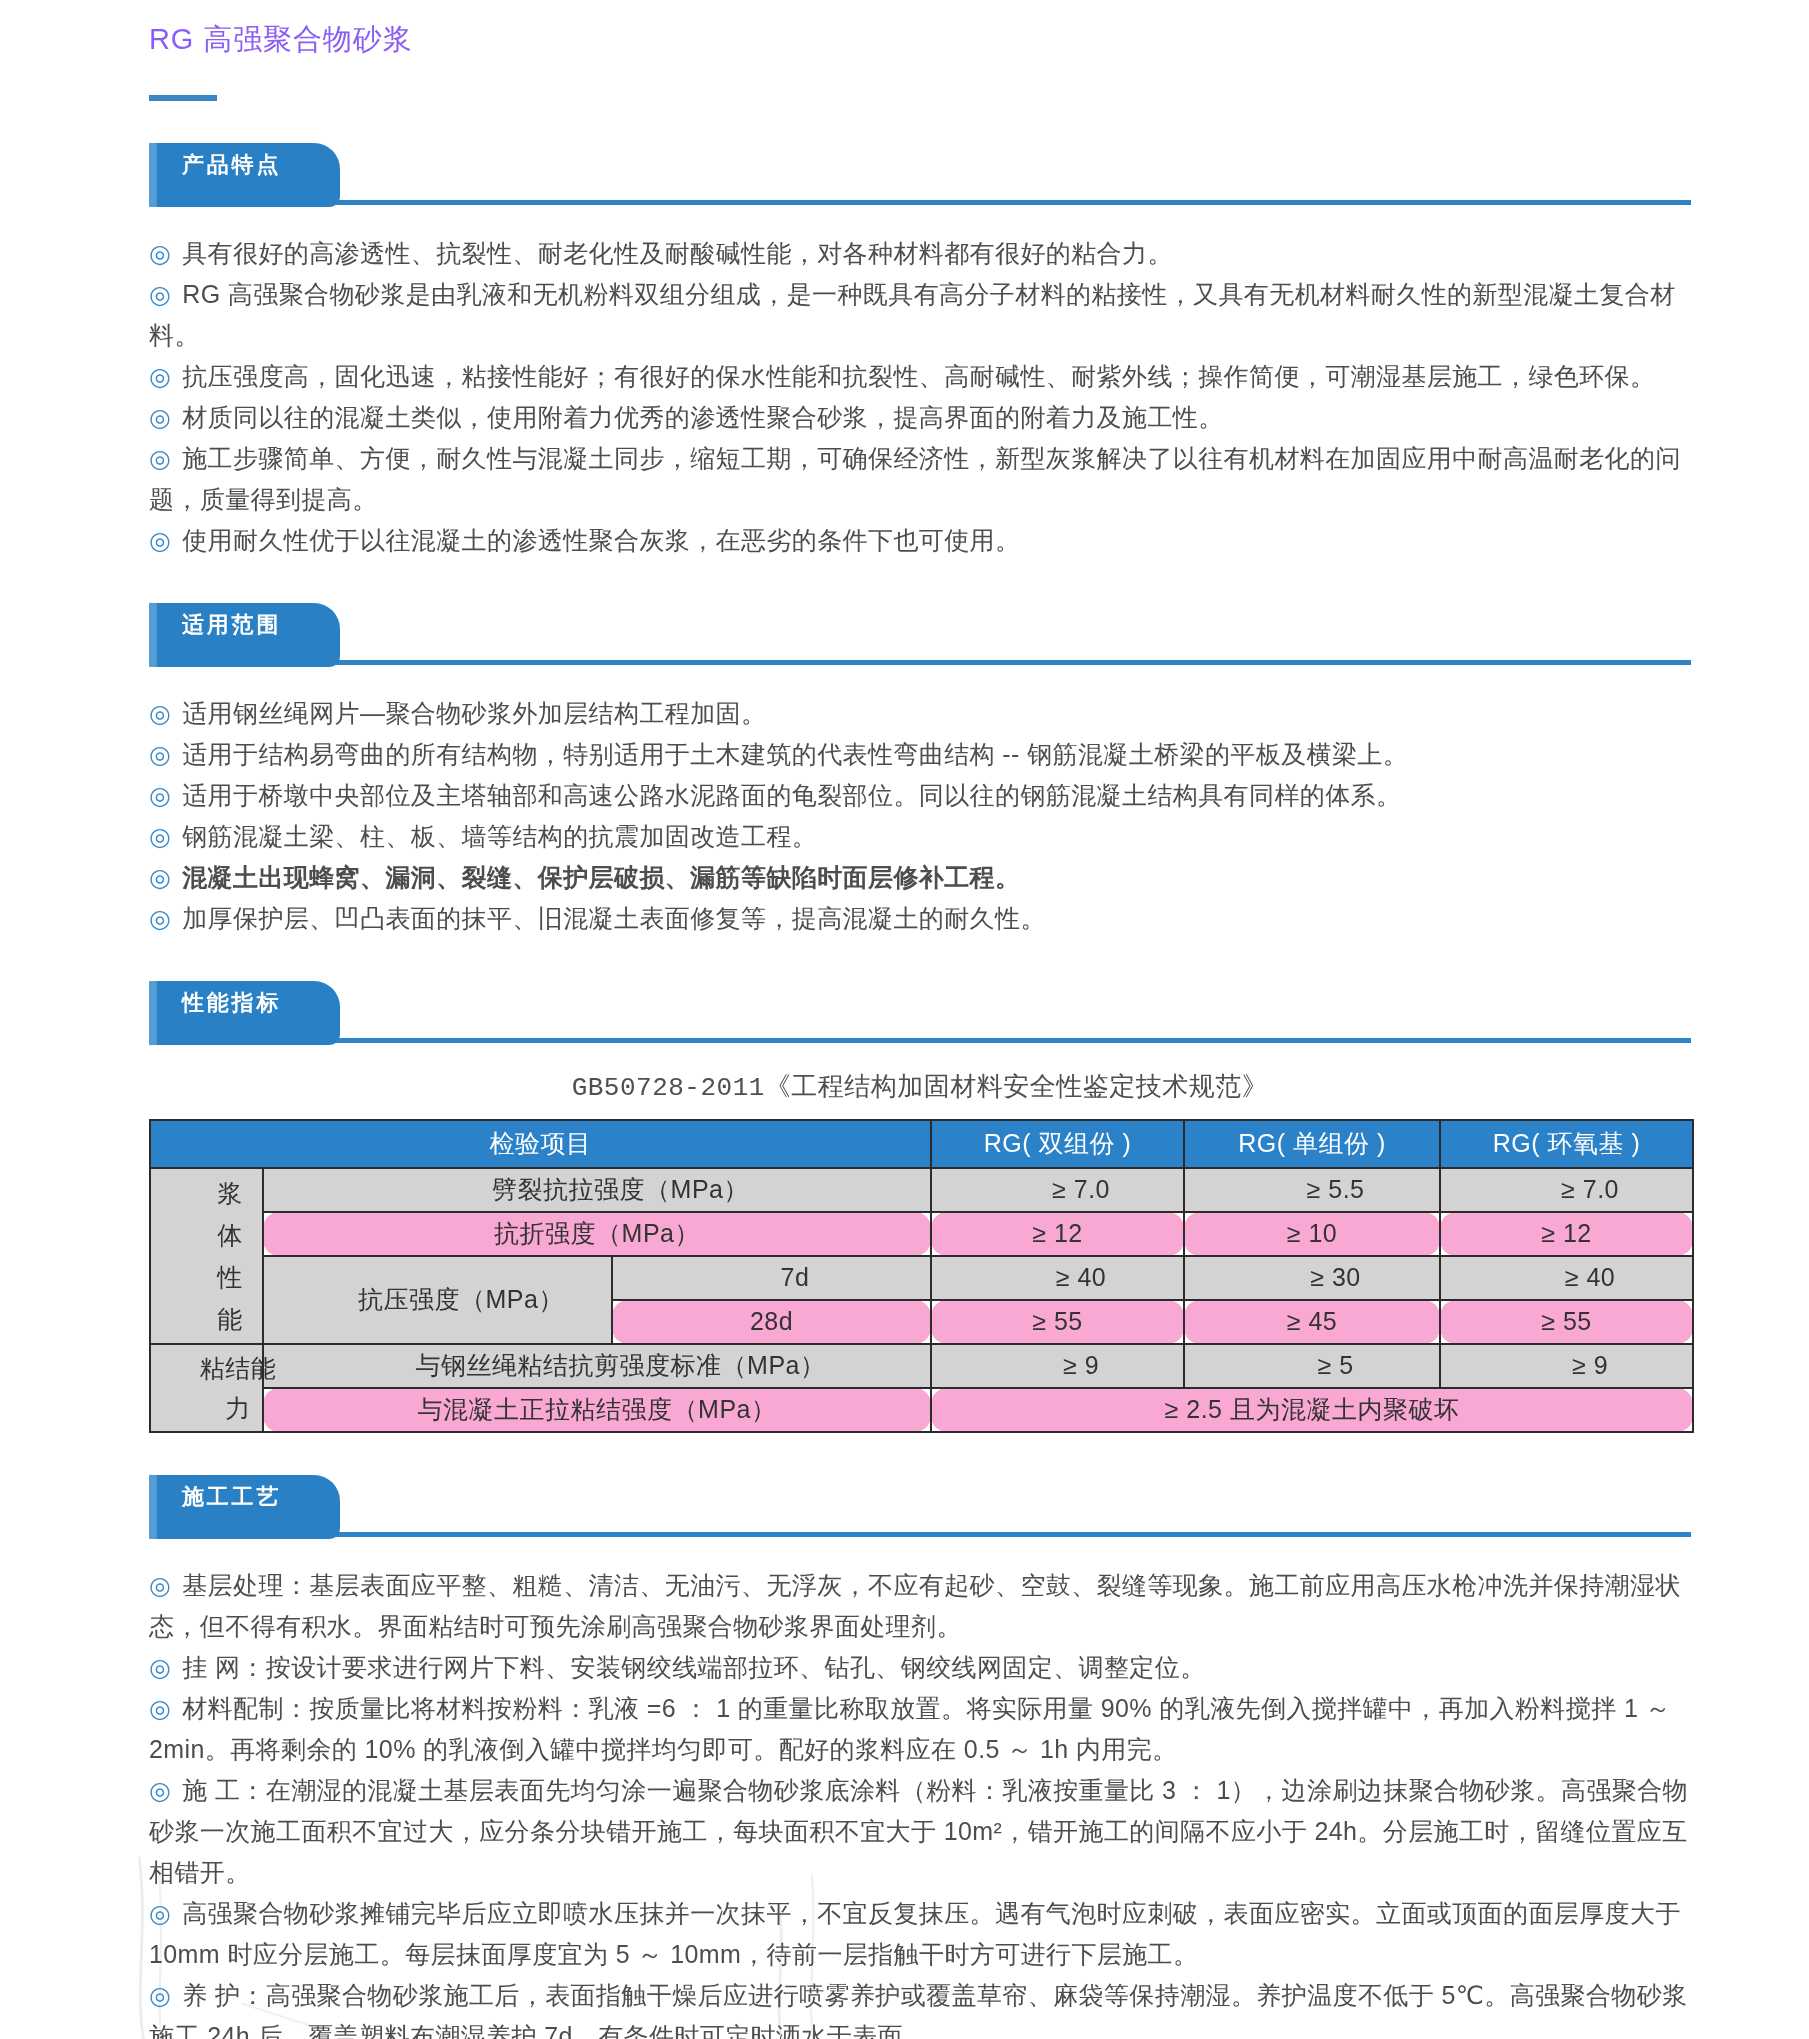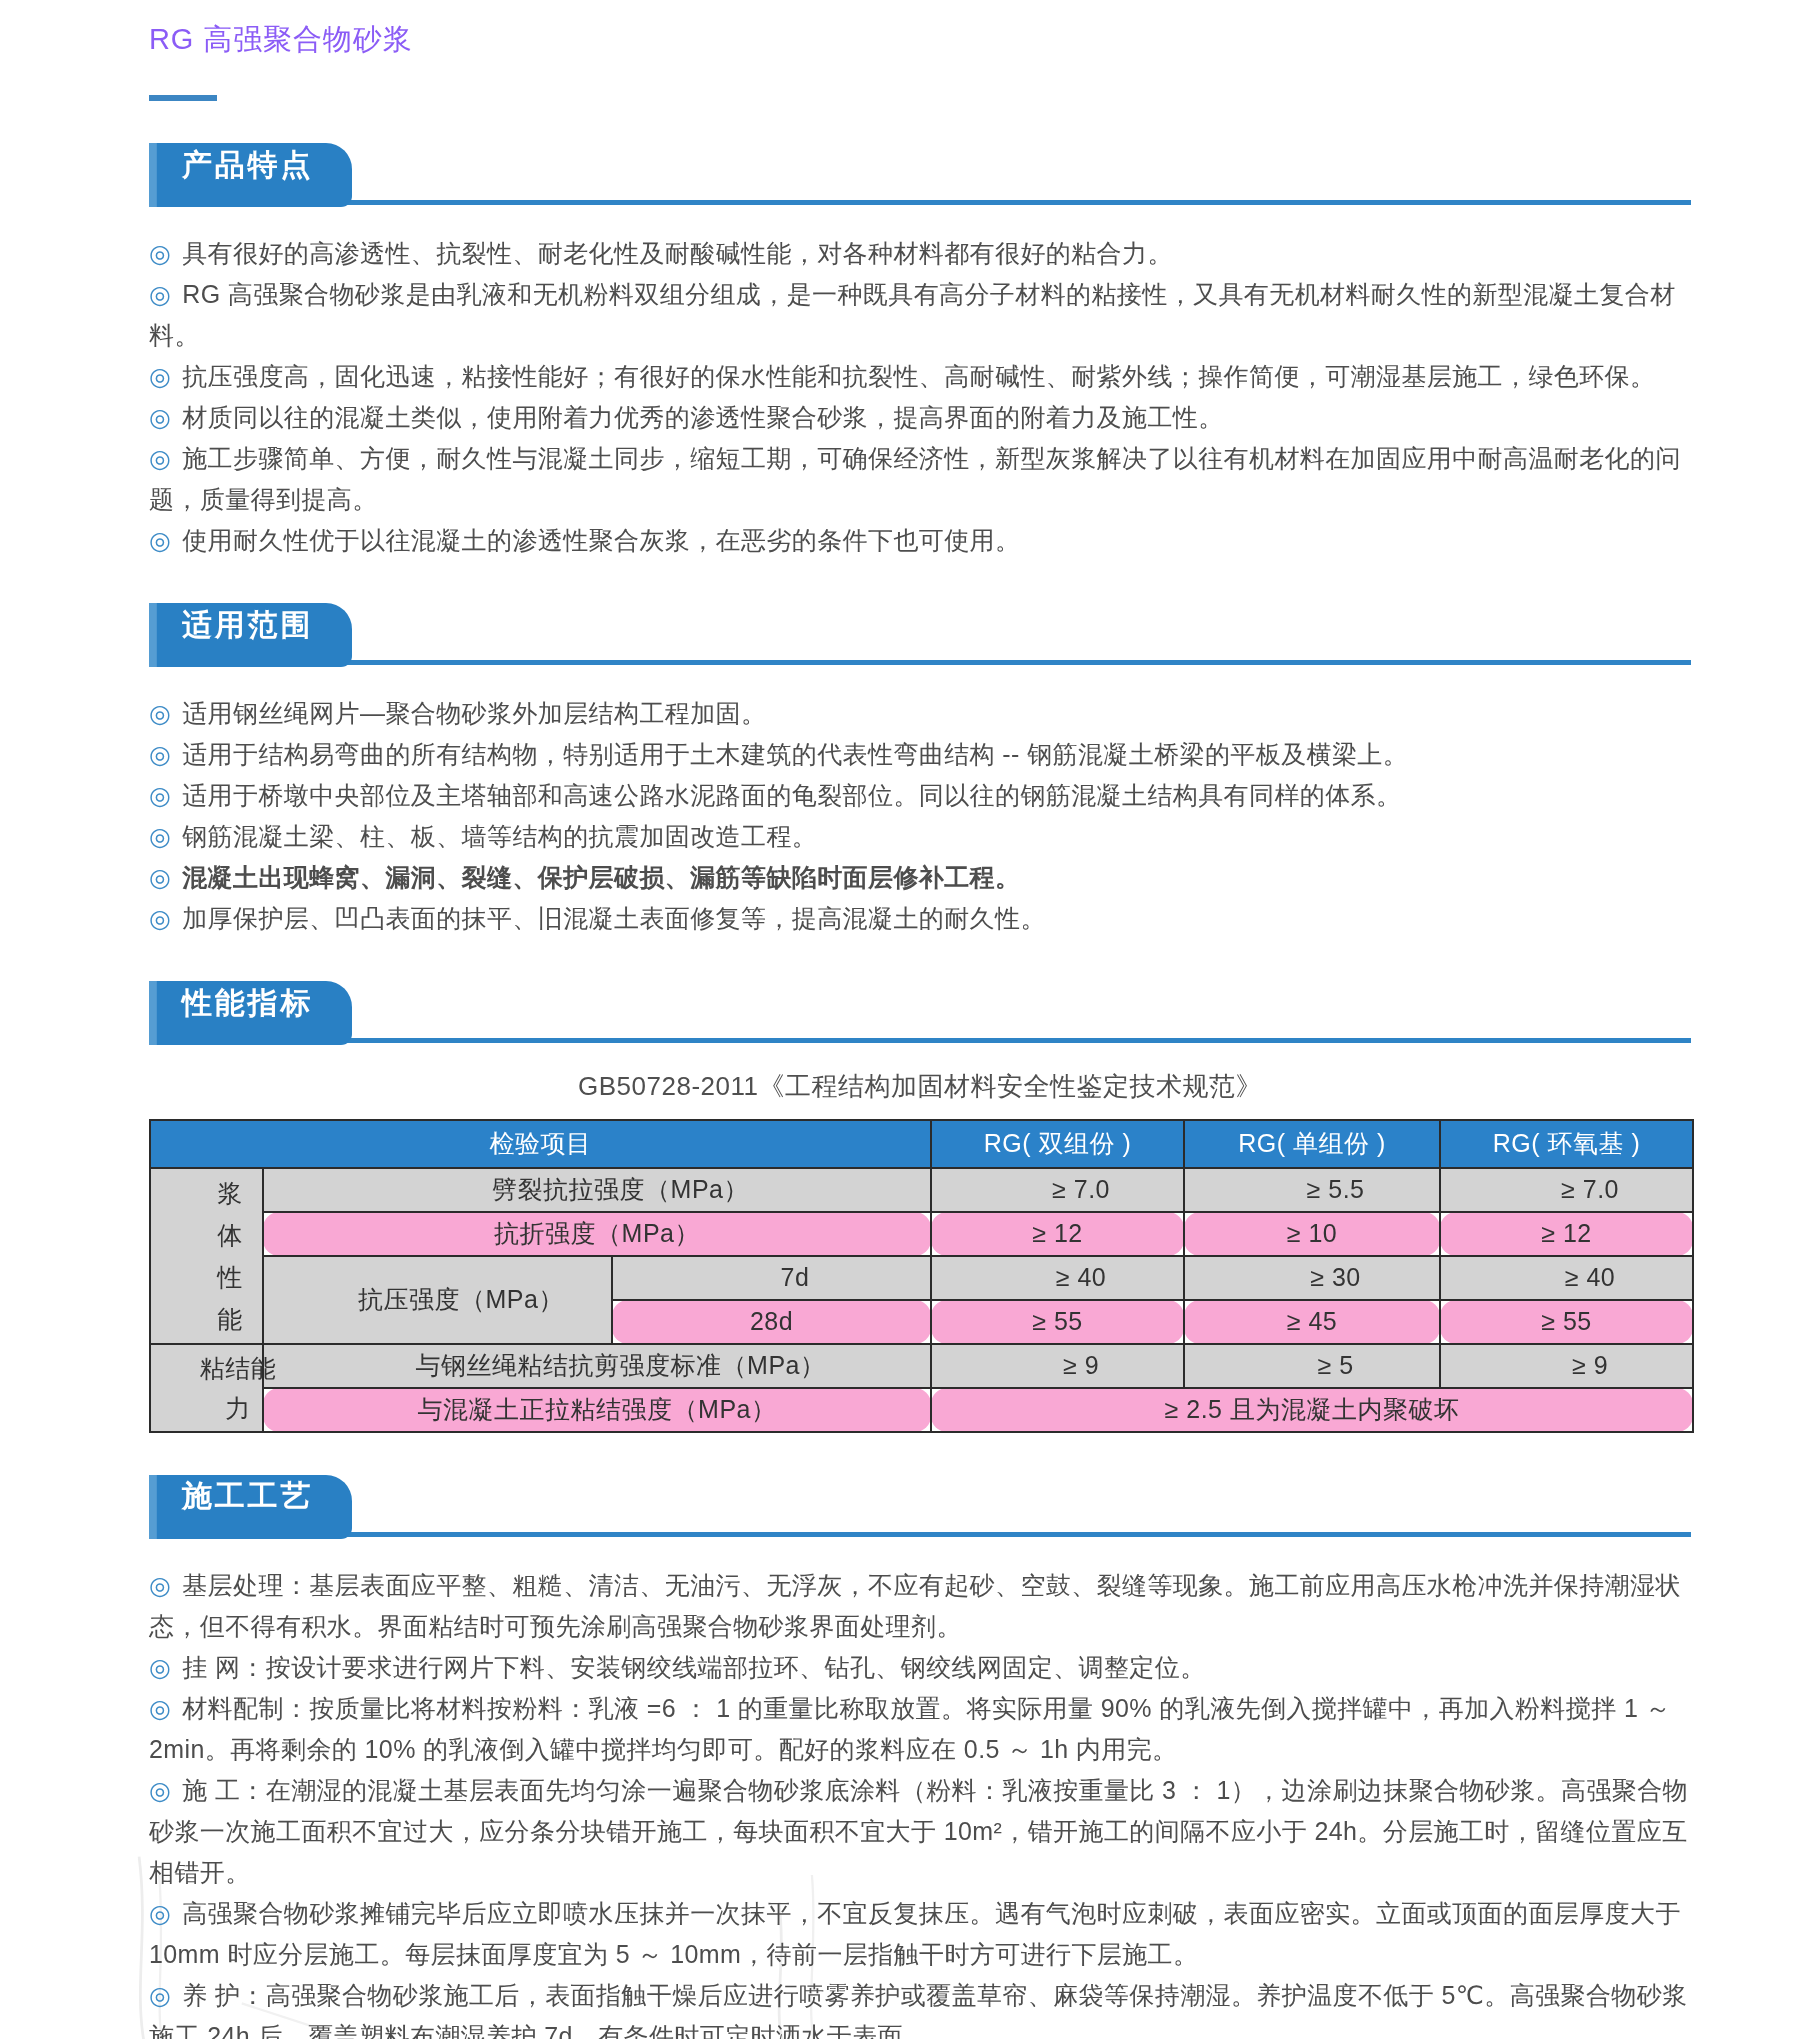--- a/index.html
+++ b/index.html
@@ -48,21 +48,21 @@
     position: absolute;
     left: 0; top: 0; bottom: 0;
     z-index: 2;
     display: inline-flex;
     align-items: center;
     min-width: 119px;
     padding: 0 39px 20px 33px;
     background: linear-gradient(90deg, #559dd3 0px, #559dd3 7.3px, #2980c4 8.3px);
     border-radius: 0 26px 11px 0;
     color: #ffffff;
-    font-size: 30px;
+    font-size: 22px;
     font-weight: 700;
     letter-spacing: 2.8px;
   }
   
   .bullets { margin-top: 26px; }
   .b {
     margin: 0;
     font-size: 25px;
     line-height: 41px;
     color: #4d4d4d;
@@ -75,20 +75,21 @@
   }
   .pair-row .pair1 { display: inline-block; width: 722px; vertical-align: top; }
   .pair-row .pair2 { display: inline-block; vertical-align: top; font-weight: bold; }
   
   .perf-caption {
     margin-top: 24px;
     text-align: center;
     font-size: 26px;
     color: #4f4f4f;
     letter-spacing: 0.5px;
+    font-family: Liberation Mono, monospace;
   }
   table.perf {
     margin-top: 14.7px;
     border-collapse: collapse;
     table-layout: fixed;
     width: 1543px;
     font-size: 25px;
     color: #333333;
   }
   table.perf th, table.perf td {

